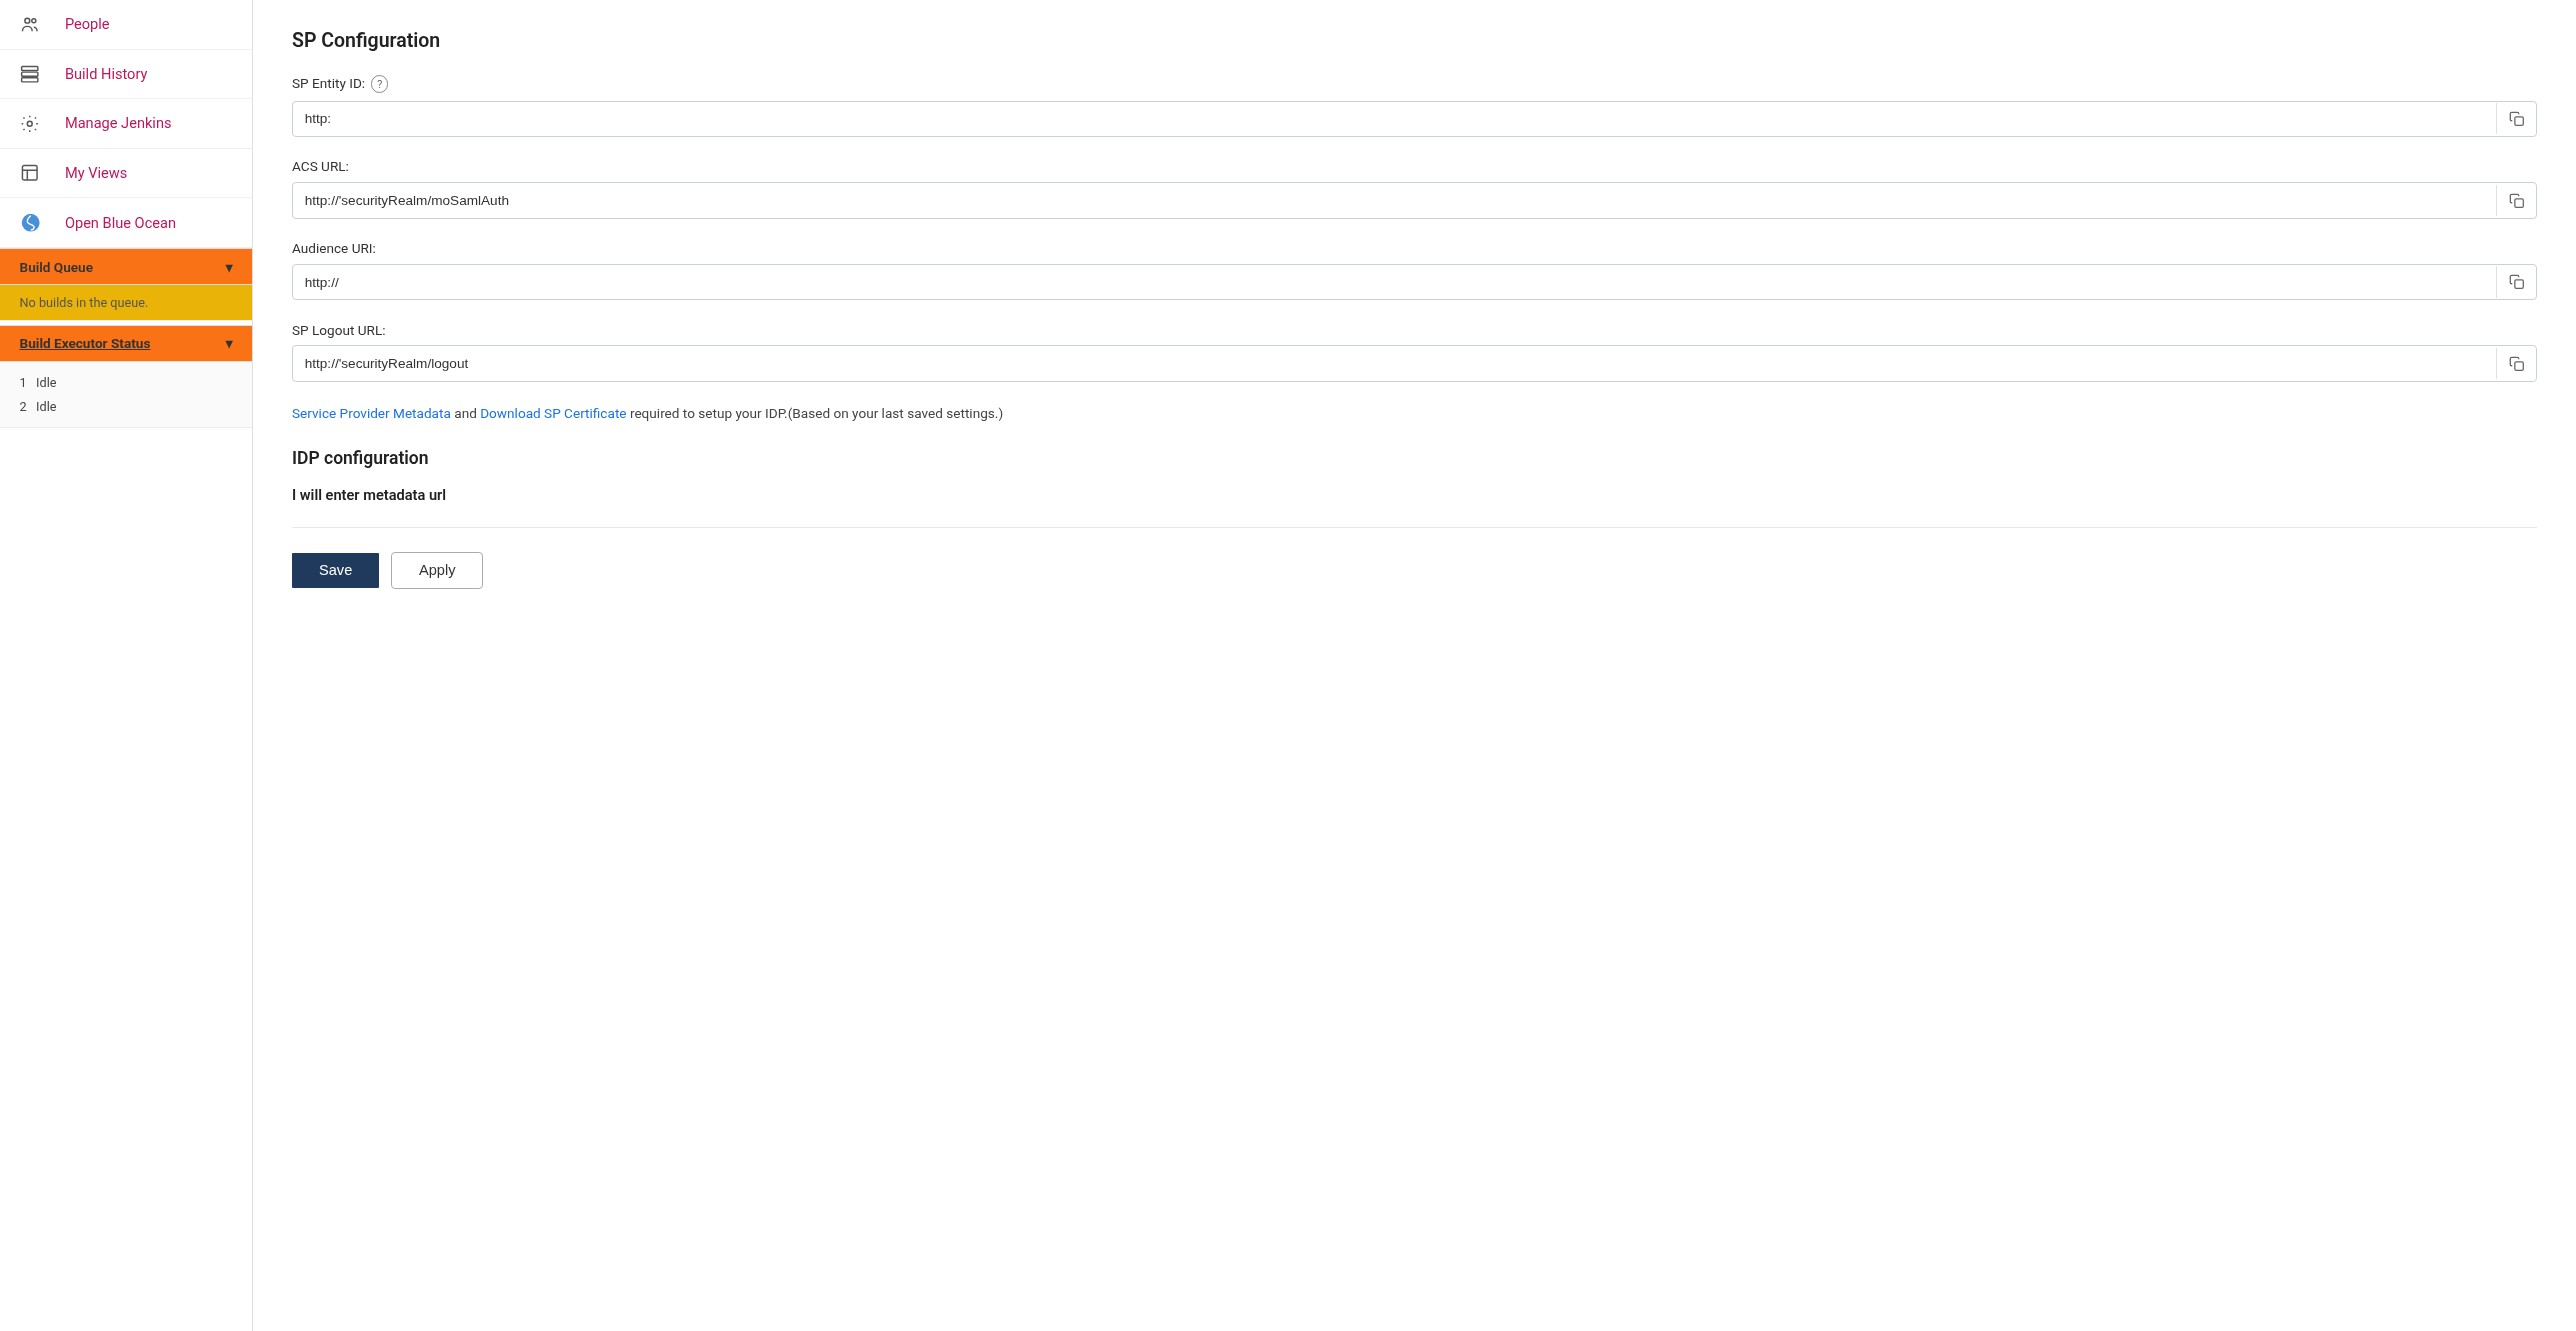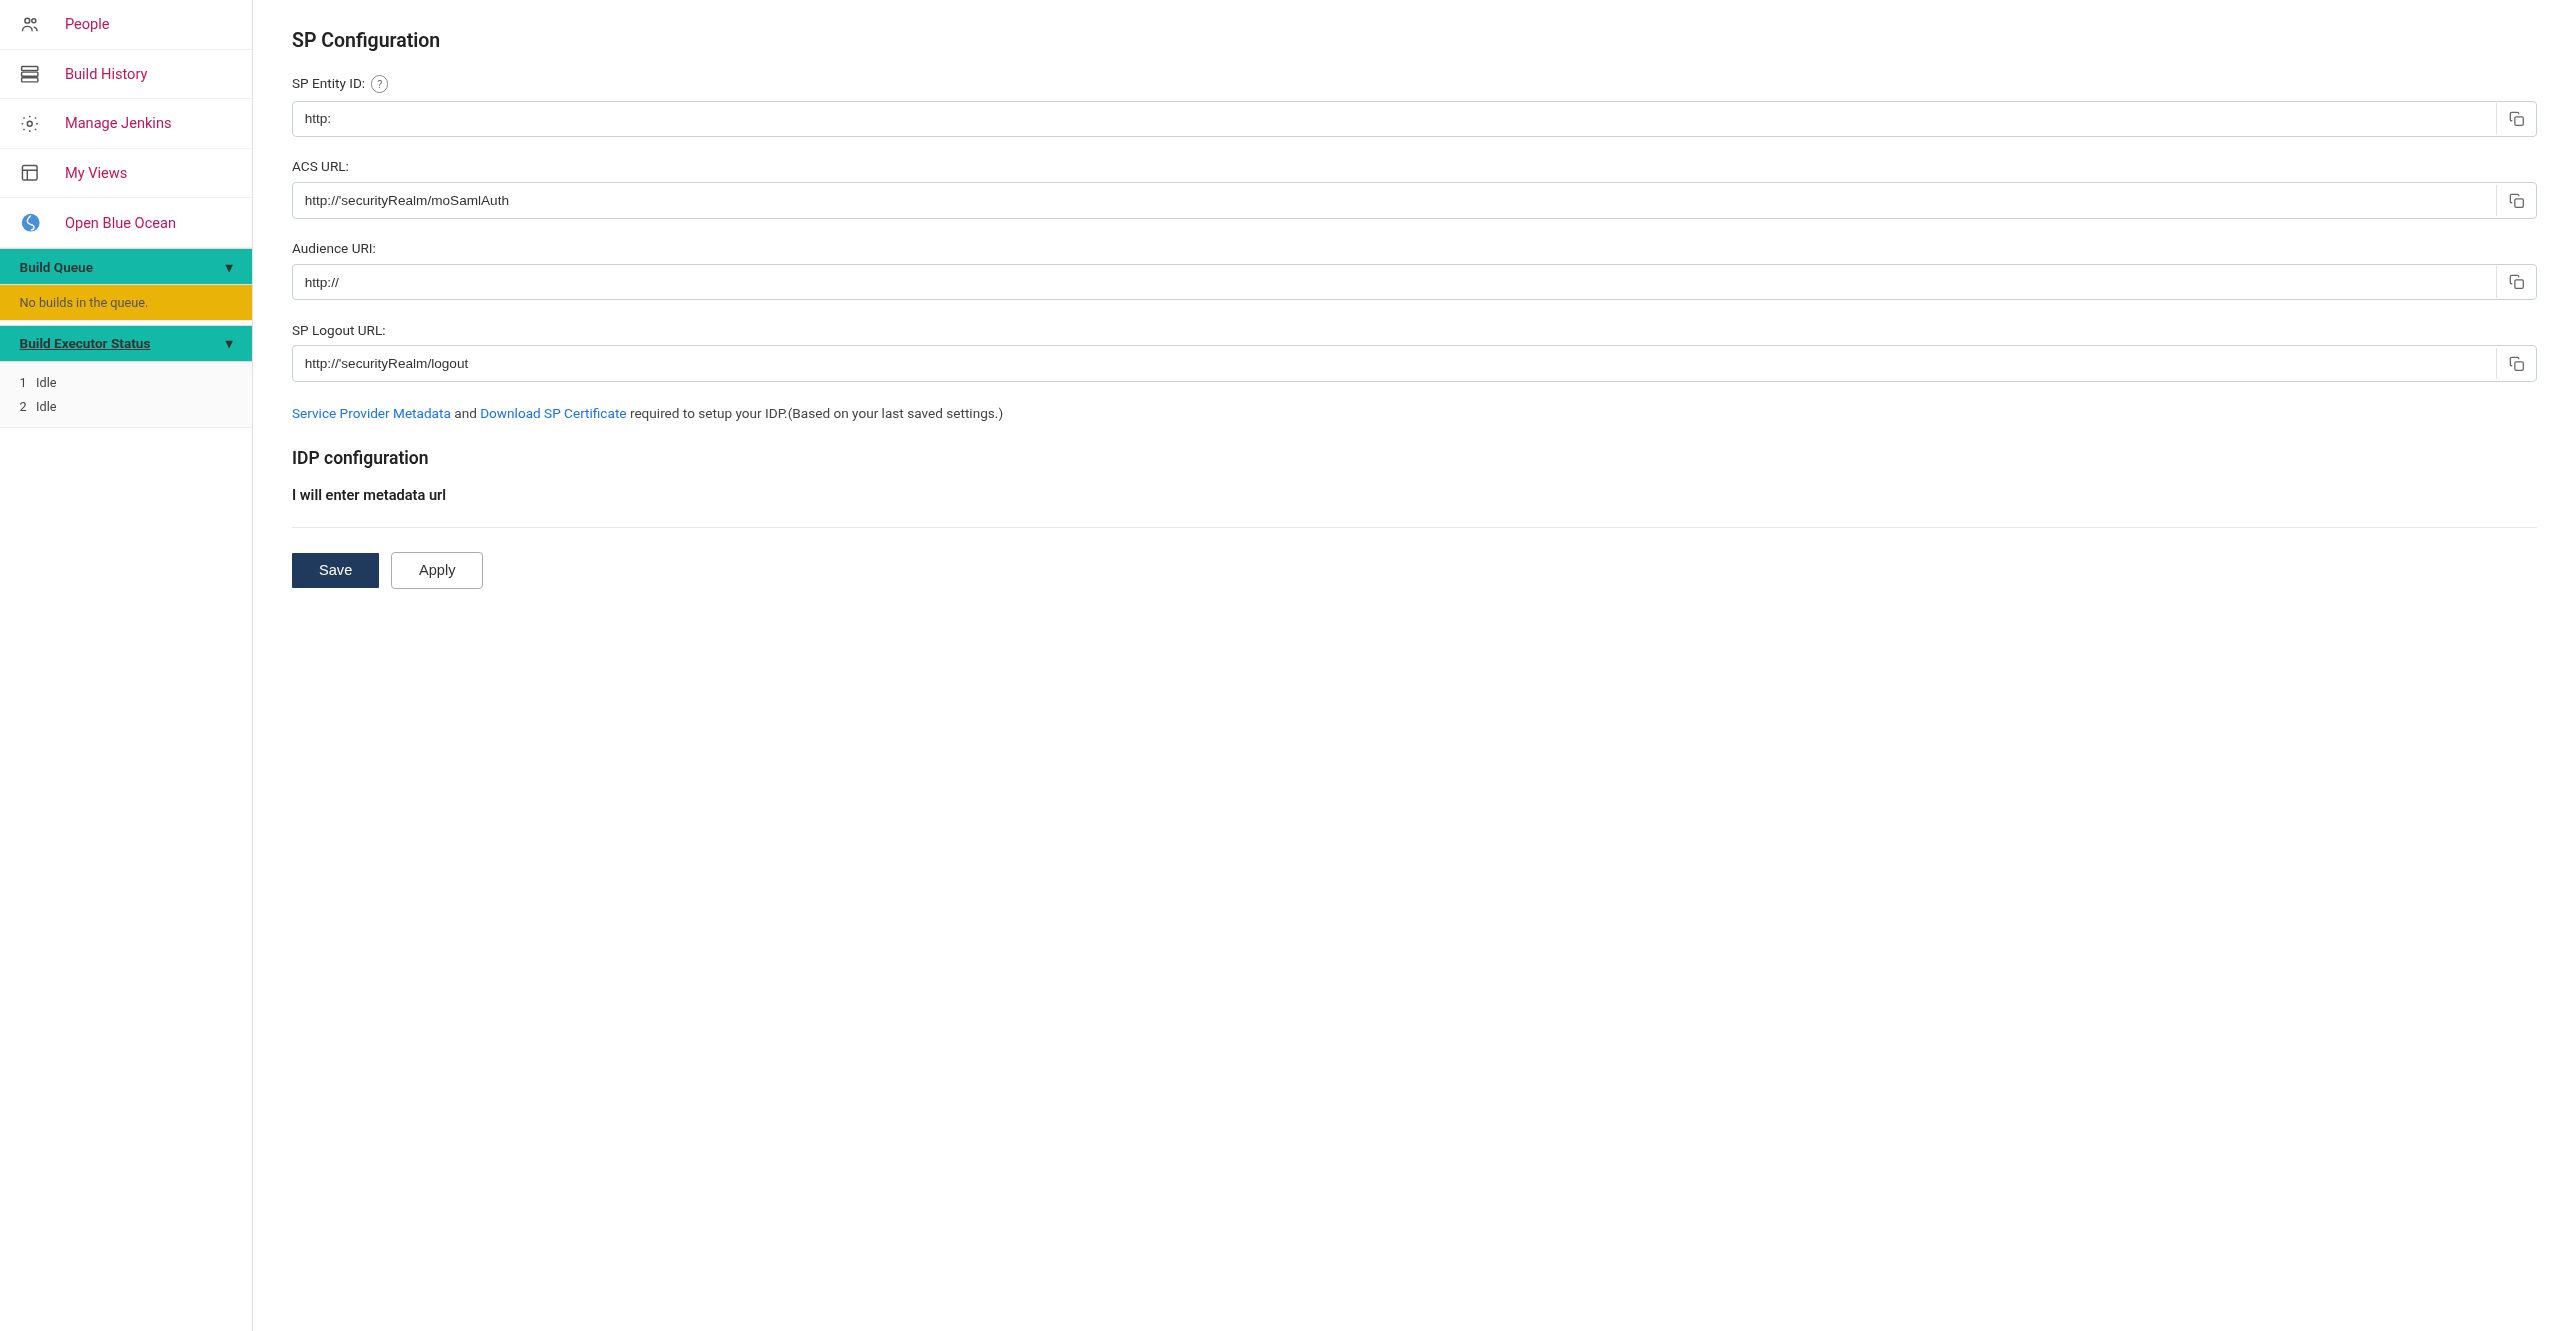--- a/index.html
+++ b/index.html
@@ -29,21 +29,21 @@
     .sidebar-icon {
       width: 21.4px;
       height: 21.4px;
       flex-shrink: 0;
       display: flex;
       align-items: center;
       justify-content: center;
       color: #555;
     }
     .sidebar-section {
-      background: #14b8a6;
+      background: #f97316;
       padding: 9.7px 19.5px;
       font-weight: 600;
       font-size: 13.6px;
       display: flex;
       align-items: flex-end;
       justify-content: space-between;
       border-top: 1px solid #ddd;
       border-bottom: 1px solid #ddd;
       cursor: pointer;
     }

